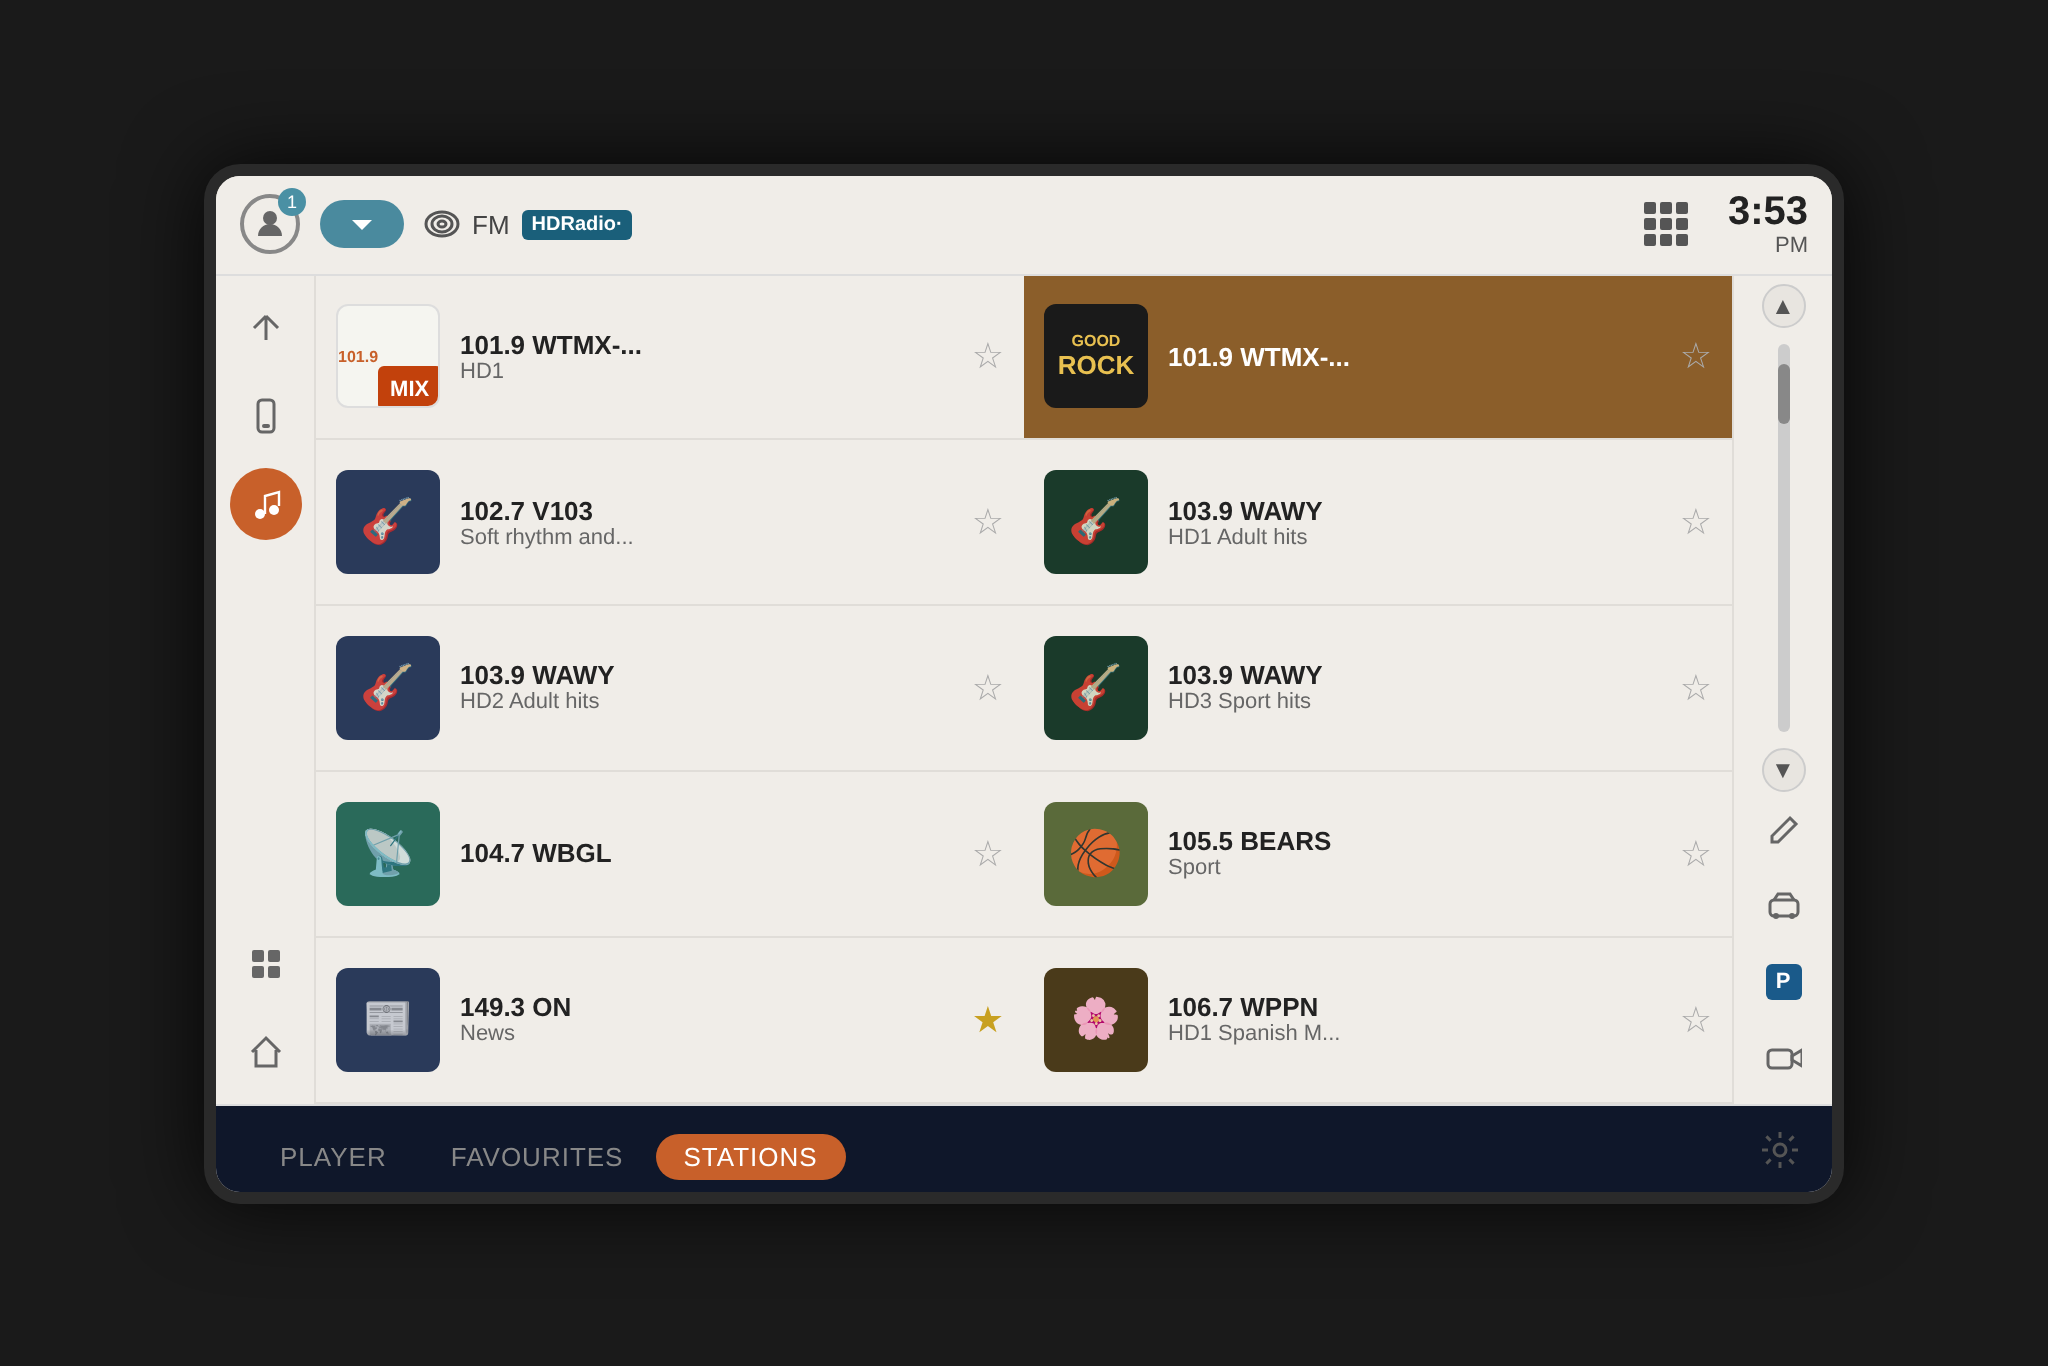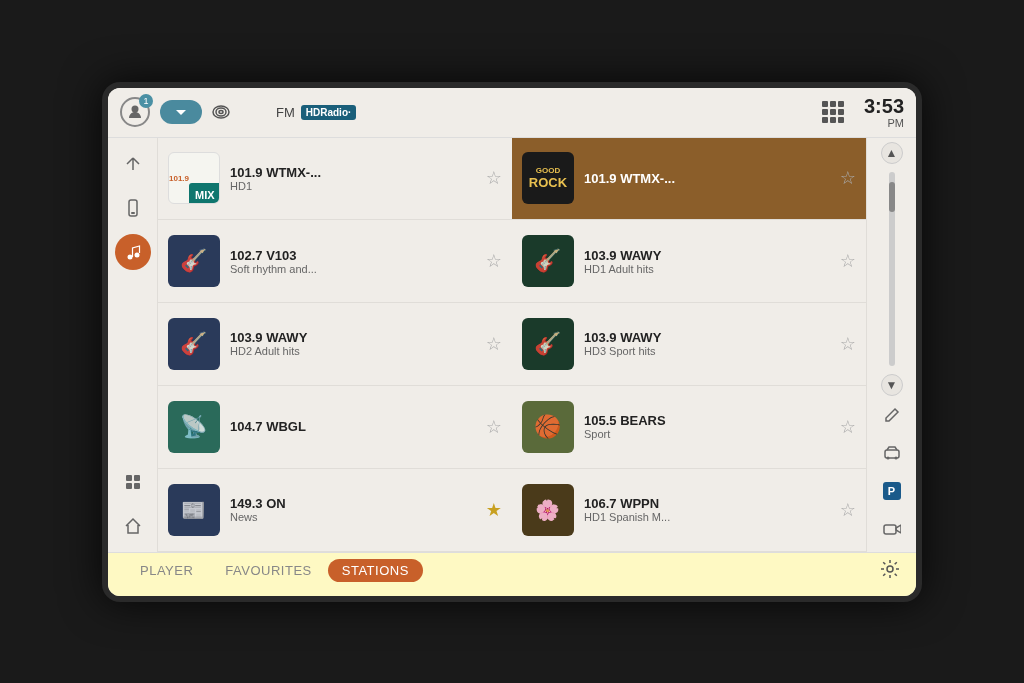--- a/index.html
+++ b/index.html
@@ -294,23 +294,23 @@
       display: flex;
       align-items: center;
       justify-content: center;
       color: #666;
       font-size: 16px;
     }
 
     
     .bottom-tabs {
       display: flex;
-      align-items: flex-start;
+      align-items: flex-end;
       padding: 6px 16px;
-      background: #fef9c3;
+      background: #0f172a;
       border-top: 1px solid #ddd;
       height: 44px;
     }
 
     .tab-item {
       font-size: 13px;
       color: #888;
       padding: 4px 16px;
       cursor: pointer;
       font-weight: 500;
@@ -448,21 +448,21 @@
           <path d="M7 10l-5-5h10z"></path>
         </svg>
       </div>
 
       <div class="fm-label">
         <svg width="18" height="14" viewBox="0 0 18 14" fill="none" stroke="#555" stroke-width="1.5">
           <ellipse cx="9" cy="7" rx="8" ry="6"></ellipse>
           <ellipse cx="9" cy="7" rx="5" ry="4"></ellipse>
           <ellipse cx="9" cy="7" rx="2" ry="1.5"></ellipse>
         </svg>
-        <span style="font-size:13px;color:#444;font-weight:500;margin-left:40px;">FM</span>
+        <span style="font-size:13px;color:#444;font-weight:500;">FM</span>
         <div class="hd-badge">HDRadio·</div>
       </div>
 
       <div class="top-right">
         <div class="grid-icon">
           <div class="grid-dot"></div>
             <div class="grid-dot"></div>
             <div class="grid-dot"></div>
           <div class="grid-dot"></div>
             <div class="grid-dot"></div>
@@ -515,21 +515,21 @@
         </div>
       </div>
 
       <div class="stations-area">
         <div class="stations-grid">
 
           <div class="station-item">
             <div class="station-thumb thumb-101mix">
               <div class="mix-logo">
                 <div class="mix-top">101.9</div>
-                <div style="background:#0f766e;padding:2px 6px;border-radius:3px;margin-top:32px;">
+                <div style="background:#c2410c;padding:2px 6px;border-radius:3px;margin-top:32px;">
                   <span style="font-size:11px;color:white;font-weight:bold;">MIX</span>
                 </div>
                 <div class="mix-bottom">Chicago</div>
               </div>
             </div>
             <div class="station-info">
               <div class="station-name">101.9 WTMX-...</div>
               <div class="station-sub">HD1</div>
             </div>
             <div class="star-btn">☆</div>

